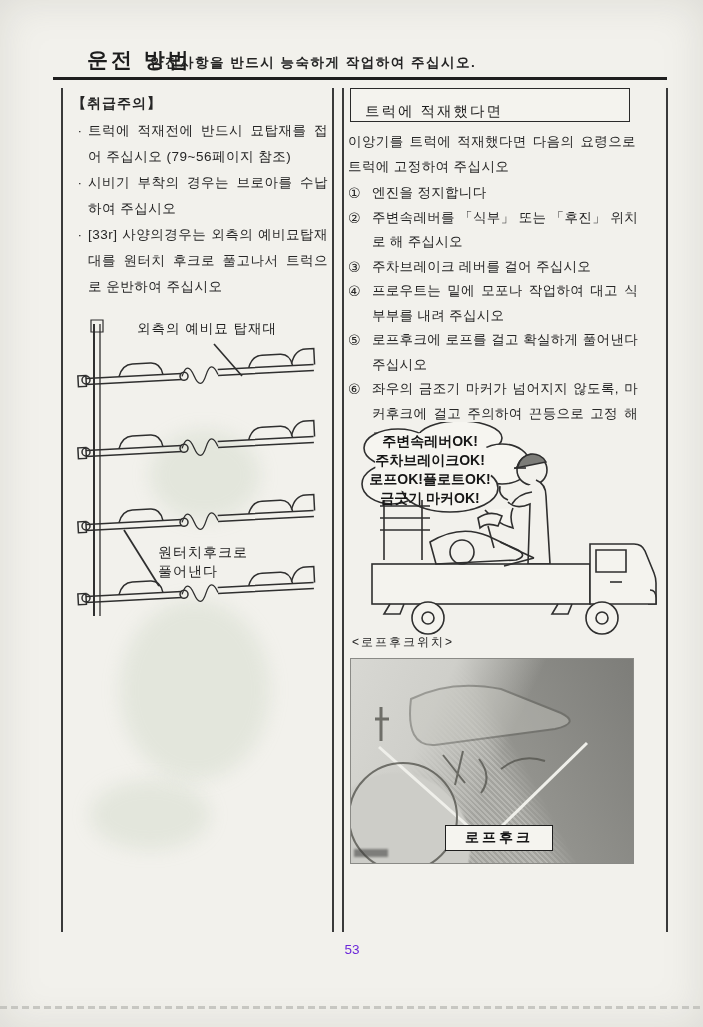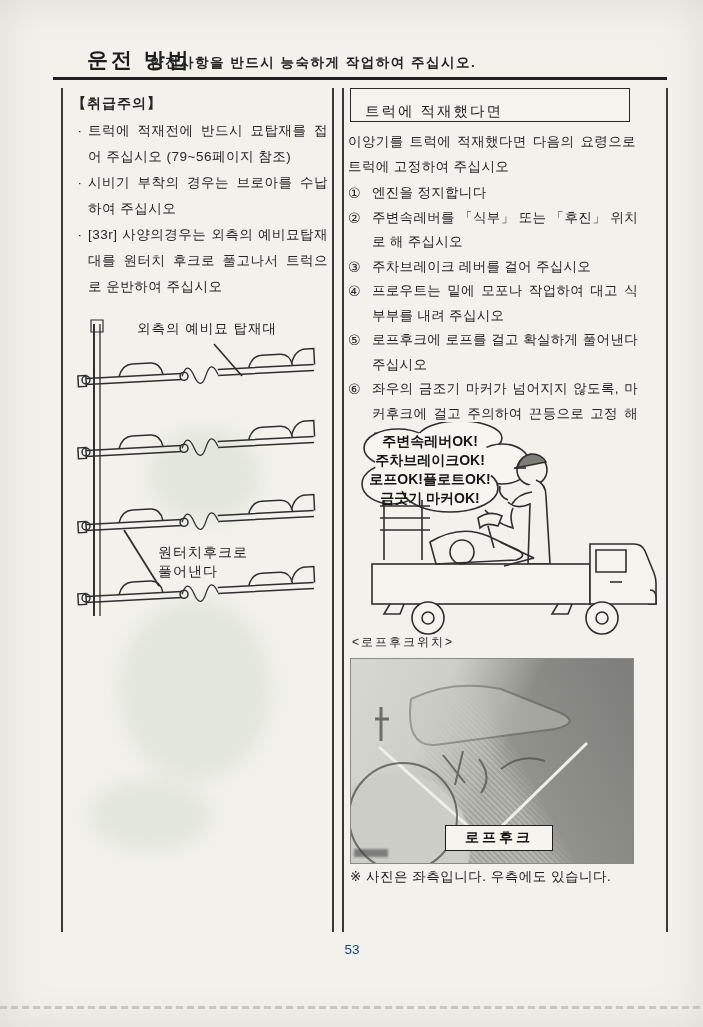--- a/index.html
+++ b/index.html
@@ -91,21 +91,21 @@
     background:#f5f4ef;border:1.5px solid #1f1f1f;
     display:flex;align-items:center;justify-content:center;
     font-size:14px;font-weight:600;letter-spacing:3px;color:#161616;
   }
   .photo-code{position:absolute;left:3px;top:190px;width:34px;height:8px;background:rgba(60,60,58,.55);filter:blur(1px);}
   .photo-note{
     position:absolute;left:350px;top:868px;width:290px;
     font-size:13.5px;letter-spacing:.5px;color:#1d1d1d;
   }
   
-  .pagenum{position:absolute;left:332px;top:942px;width:40px;text-align:center;font-size:13.5px;color:#0c4a6e;}
+  .pagenum{position:absolute;left:332px;top:942px;width:40px;text-align:center;font-size:13.5px;color:#6d28d9;}
   .scanline{
     position:absolute;left:0;top:1006px;width:703px;height:3px;
     background:repeating-linear-gradient(90deg,#bdbdb8 0 7px, rgba(0,0,0,0) 7px 11px);
     opacity:.8;
   }
   .ghost{position:absolute;background:rgba(168,192,160,.20);filter:blur(9px);border-radius:50%;}
   .g1{left:120px;top:600px;width:150px;height:180px;}
   .g2{left:90px;top:780px;width:120px;height:70px;}
   .g3{left:150px;top:430px;width:110px;height:90px;}
   svg .ln{stroke:#2f2f2f;fill:none;}
@@ -303,17 +303,16 @@
         <circle cx="52" cy="158" r="54"></circle>
         <path d="M60,40 q40,-20 90,-10 l60,24 q20,10 -6,16 l-120,16 q-30,2 -24,-46z" fill="#c6c6c1" opacity=".55"></path>
         <path d="M92,96 l22,28 M112,92 l-8,34 M128,100 q14,18 2,34"></path>
         <path d="M30,48 v34 M24,60 h14" stroke-width="3"></path>
         <path d="M150,110 q20,-16 44,-8"></path>
       </g>
     </svg>
     <div class="photo-tag">로프후크</div>
     <div class="photo-code"></div>
   </div>
-  <div class="photo-note">※ 사진은 좌측입니다. 우측에도 있습니다.</div>
 
   <div class="pagenum">53</div>
   <div class="scanline"></div>
 </div>
 
 </body></html>

